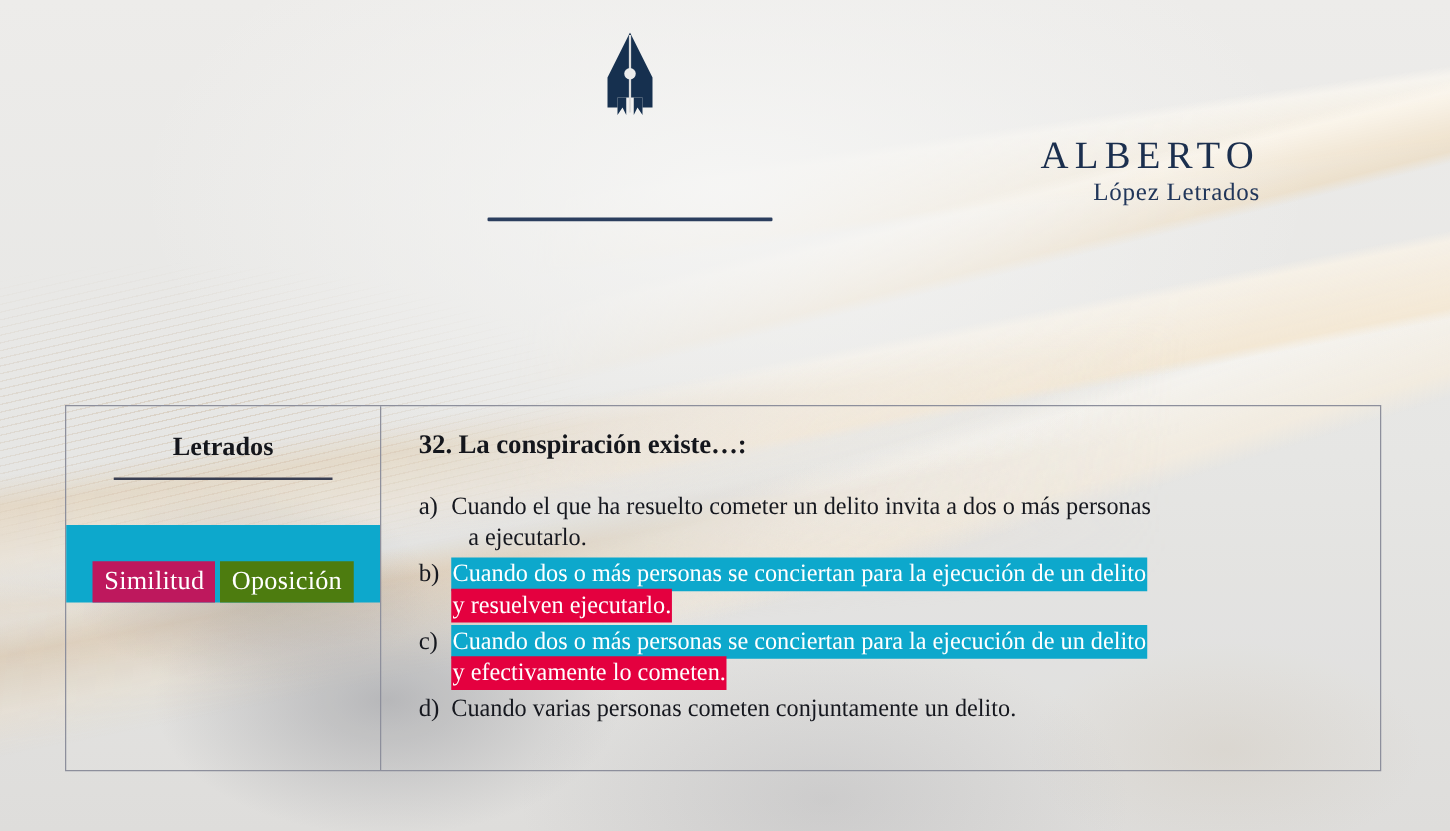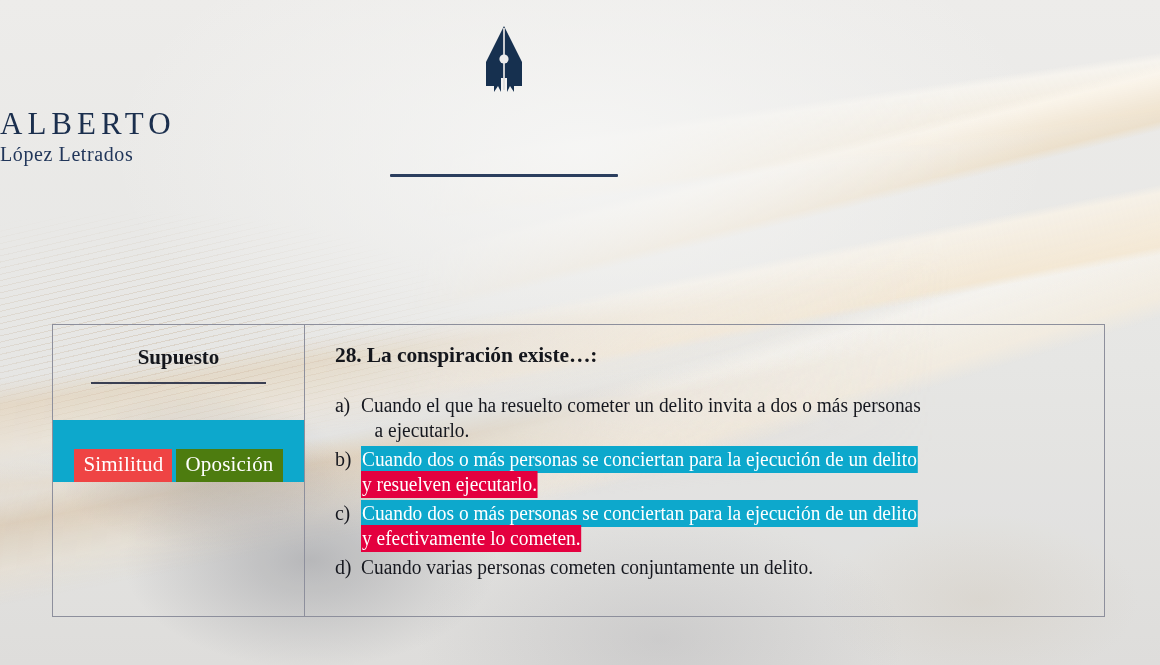--- a/index.html
+++ b/index.html
@@ -78,21 +78,21 @@
     -webkit-mask-image: radial-gradient(ellipse 330px 120px at 150px 330px, #000 0%, rgba(0,0,0,.5) 55%, rgba(0,0,0,0) 100%);
             mask-image: radial-gradient(ellipse 330px 120px at 150px 330px, #000 0%, rgba(0,0,0,.5) 55%, rgba(0,0,0,0) 100%);
   }
 
   
   #header {
     position: absolute;
     left: 0;
     top: 26px;
     width: 1008px;
-    text-align: left;
+    text-align: right;
     z-index: 5;
   }
   #logo-nib {
     display: block;
     margin: 0 auto;
     width: 46px;
     height: 72px;
   }
   #brand-name {
     margin-top: 10px;
@@ -274,30 +274,30 @@
     </svg>
     <div id="brand-name">ALBERTO</div>
     <div id="brand-sub">López Letrados</div>
     <div class="rule-navy"></div>
   </div>
 
 
   <div id="content-box">
 
     <div id="legend-pane">
-      <div id="legend-title">Supuesto</div>
+      <div id="legend-title">Letrados</div>
       <div id="legend-rule"></div>
       <div class="legend-badges" style="background: rgb(13, 168, 204);">
-        <div class="legend-badge" id="badge-similitud" style="background: #ef4444;">Similitud</div>
+        <div class="legend-badge" id="badge-similitud" style="background: #be185d;">Similitud</div>
         <div class="legend-badge" id="badge-oposicion">Oposición</div>
       </div>
     </div>
 
     <div id="question-pane">
-      <div id="question-text">28. La conspiración existe…:</div>
+      <div id="question-text">32. La conspiración existe…:</div>
       <div id="answers">
           <div class="answer plain">
             <span class="answer-label">a)</span>
             <span class="answer-body">
               <span class="ln">Cuando el que ha resuelto cometer un delito invita a dos o más personas</span>
               <span class="ln indent">a ejecutarlo.</span>
             </span>
           </div>
           <div class="answer">
             <span class="answer-label">b)</span>

